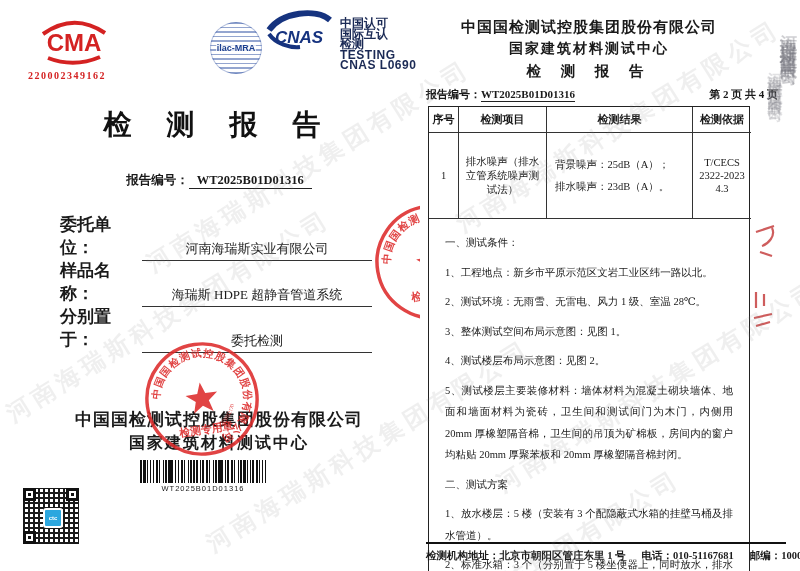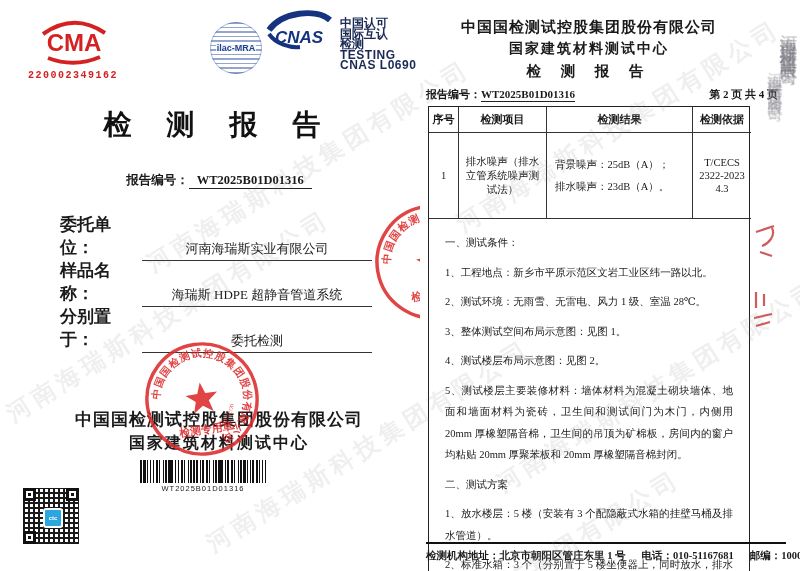--- a/index.html
+++ b/index.html
@@ -13,21 +13,21 @@
       writing-mode:vertical-rl;font-size:17px;font-weight:bold;letter-spacing:3px;
       color:rgba(110,110,118,0.33);white-space:nowrap;overflow:hidden;}
   .wm-edge2{right:16px;color:rgba(120,120,128,0.22);font-size:15px;top:60px;}
 
   
   .lpage{position:absolute;left:18px;top:10px;width:402px;height:551px;overflow:hidden;z-index:2;}
 
   .cma{position:absolute;left:20px;top:8px;width:72px;height:48px;}
   .cma svg{display:block;}
   .cma-num{position:absolute;left:10px;top:60px;font-size:10px;color:#d42222;
-           font-family:Liberation Mono, monospace;font-weight:bold;letter-spacing:1.5px;}
+           font-family:Liberation Serif, serif;font-weight:bold;letter-spacing:1.5px;}
   .ilac{position:absolute;left:192px;top:12px;width:50px;height:50px;border-radius:50%;
         background:repeating-linear-gradient(0deg,rgba(42,77,160,.5) 0 1.5px,rgba(255,255,255,0) 1.5px 4.5px);
         border:1px solid rgba(42,77,160,.35);display:flex;align-items:center;justify-content:center;}
   .ilac span{font-family:"Liberation Sans",sans-serif;font-weight:bold;font-size:9px;color:#1c3f8f;
         background:rgba(255,255,255,.75);padding:1px 1px;border-radius:2px;}
   .cnas{position:absolute;left:248px;top:0;width:66px;height:42px;}
   .accr{position:absolute;left:322px;top:8px;font-family:"Liberation Sans",sans-serif;
         font-size:12px;line-height:10.5px;font-weight:bold;color:#1b2a55;}
   .accr .en{letter-spacing:.5px;}
 

